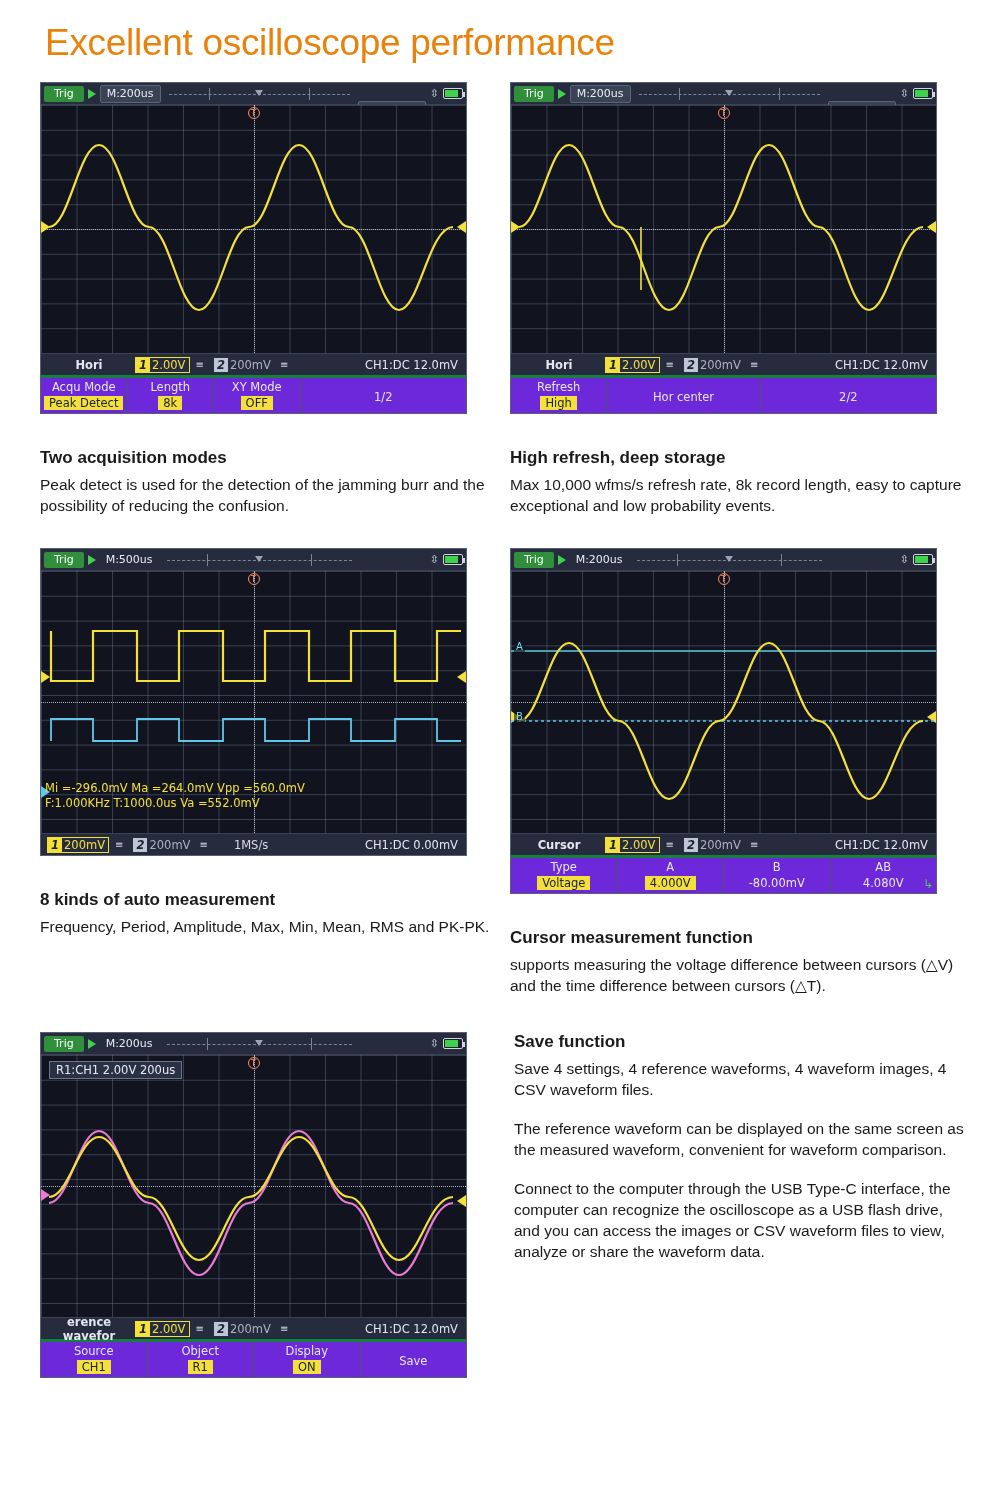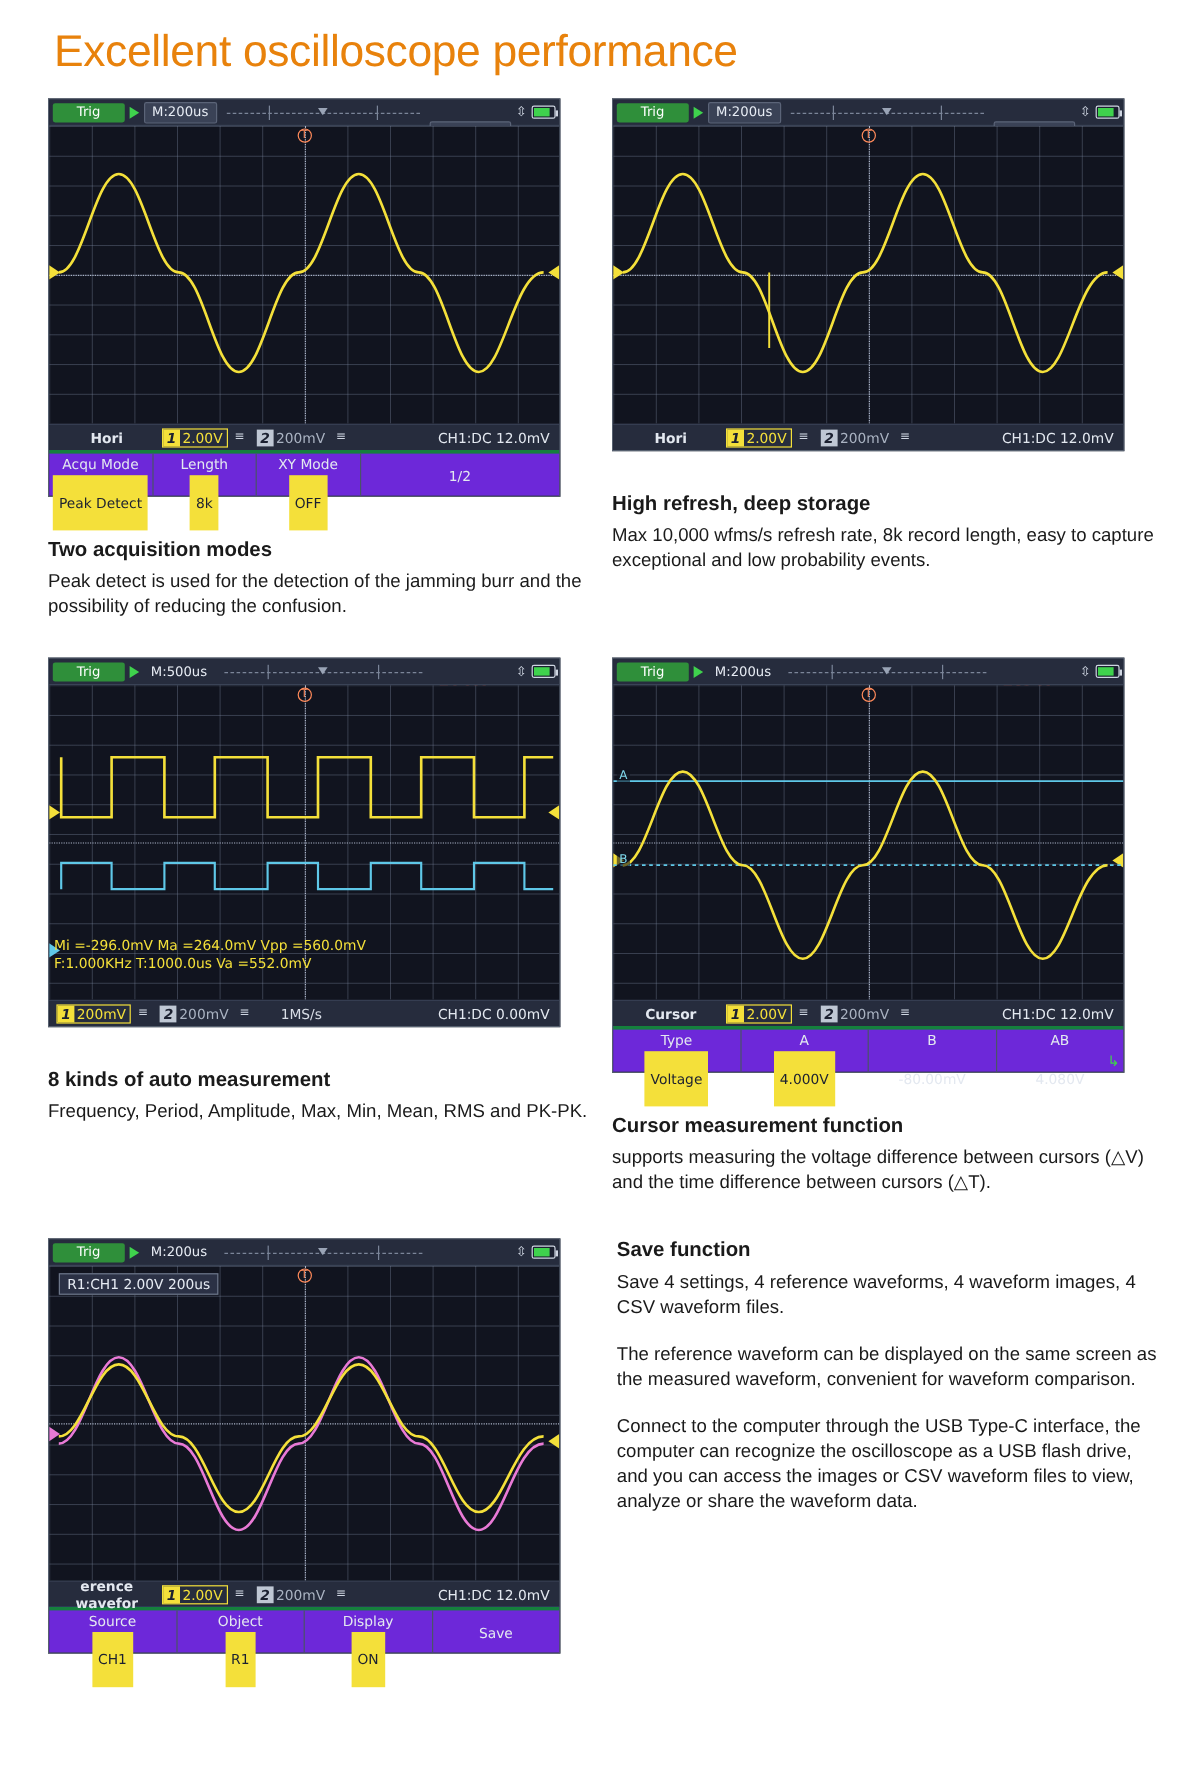--- a/index.html
+++ b/index.html
@@ -43,21 +43,21 @@
     display: flex;
     align-items: center;
     padding: 0 3px;
     gap: 4px;
     border-bottom: 1px solid #3a4356;
   }
   .trig-box {
     background: #2f8f3a;
     color: #ffffff;
     font-size: 11px;
-    padding: 1px 20px;
+    padding: 1px 10px;
     border-radius: 2px;
     line-height: 14px;
   }
   .tri-right {
     width: 0; height: 0;
     border-left: 8px solid #3fd24d;
     border-top: 5px solid transparent;
     border-bottom: 5px solid transparent;
   }
   .m-box {
@@ -252,21 +252,21 @@
     font-size: 11.5px;
     color: #e3e8f0;
     position: relative;
   }
   .menu-cell:last-child { border-right: none; }
   .menu-cell .val {
     display: inline-block;
     margin-top: 2px;
     background: #f4e03a;
     color: #1b2030;
-    padding: 16px 5px;
+    padding: 0 5px;
     font-size: 11.5px;
   }
   .menu-cell .val.plain {
     background: transparent;
     color: #e3e8f0;
   }
   .menu-cell.page { padding-top: 12px; }
   .menu-cell.single { padding-top: 12px; }
   .green-corner {
     position: absolute; right: 3px; bottom: 2px;
@@ -402,20 +402,32 @@
               <i class="ch-tag">1</i>
               <span>2.00V</span>
             </span>
           <span class="gnd">≡</span>
           <span class="ch2" style="margin-left:10px">
               <i class="ch-tag blue">2</i>
               <span>200mV</span>
             </span>
           <span class="gnd">≡</span>
           <span class="trig-info">CH1:DC  12.0mV</span>
+        </div>
+        <div class="menu-bar">
+          <div class="menu-cell">
+            <div>Refresh</div>
+            <div class="val">High</div>
+          </div>
+          <div class="menu-cell single" style="flex:1.6">
+            <span>Hor center</span>
+          </div>
+          <div class="menu-cell page">
+            <span>2/2</span>
+          </div>
         </div>
       </div>
 
       <h2 class="sub">High refresh, deep storage</h2>
       <p class="body">Max 10,000 wfms/s refresh rate, 8k record length, easy to capture exceptional and low probability events.</p>
     </div>
   </div>
 
   <div class="grid" style="margin-top:22px">
 

